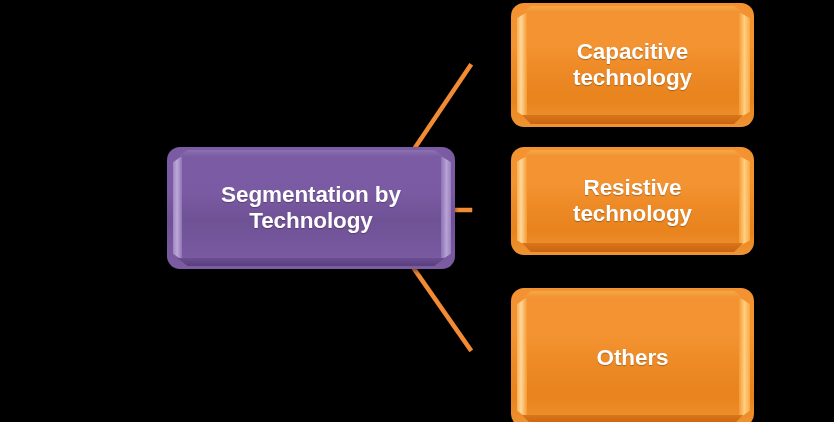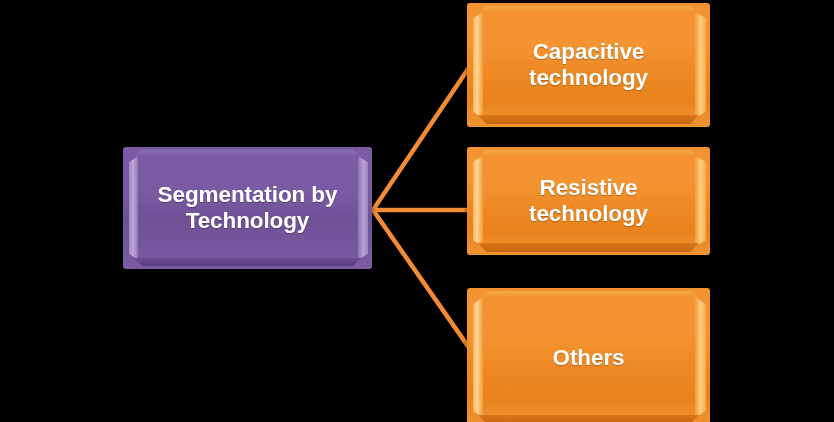--- a/index.html
+++ b/index.html
@@ -26,26 +26,27 @@
     top: 0;
     width: 834px;
     height: 422px;
     pointer-events: none;
   }
 
   
   .node {
     position: absolute;
     box-sizing: border-box;
-    border-radius: 3px;
+    border-radius: 13px;
     display: flex;
     align-items: center;
     justify-content: center;
     text-align: center;
     overflow: hidden;
+    margin-left: 44px;
   }
 
   .node-label {
     position: relative;
     z-index: 5;
     color: #ffffff;
     font-weight: bold;
     line-height: 1.15;
     letter-spacing: -0.1px;
     padding: 0 10px;
@@ -56,21 +57,21 @@
   .bevel-left, .bevel-right, .bevel-top, .bevel-bottom {
     position: absolute;
     z-index: 3;
     pointer-events: none;
   }
 
   
   #root-node {
     left: 123px;
     top: 147px;
-    width: 249px;
+    width: 288px;
     height: 122px;
     background:
       linear-gradient(to bottom,
         #7b5ba3 0%,
         #7a5aa2 38%,
         #6f5196 60%,
         #7c5da4 100%);
     box-shadow: 0 2px 4px rgba(0,0,0,0.55);
   }
   #root-node .node-label {

